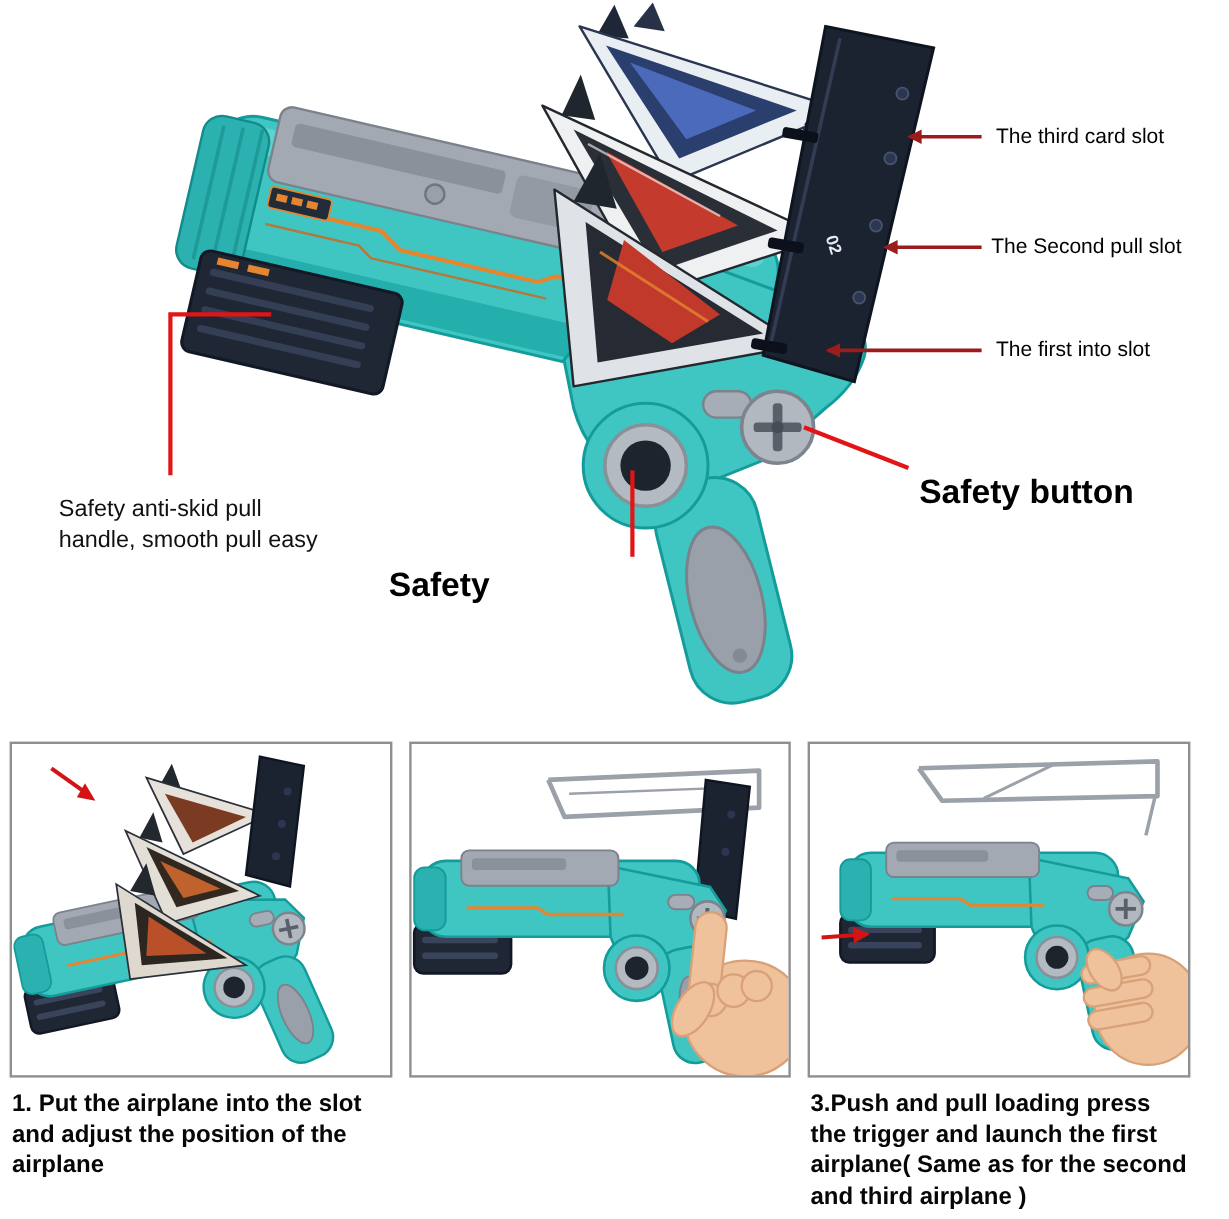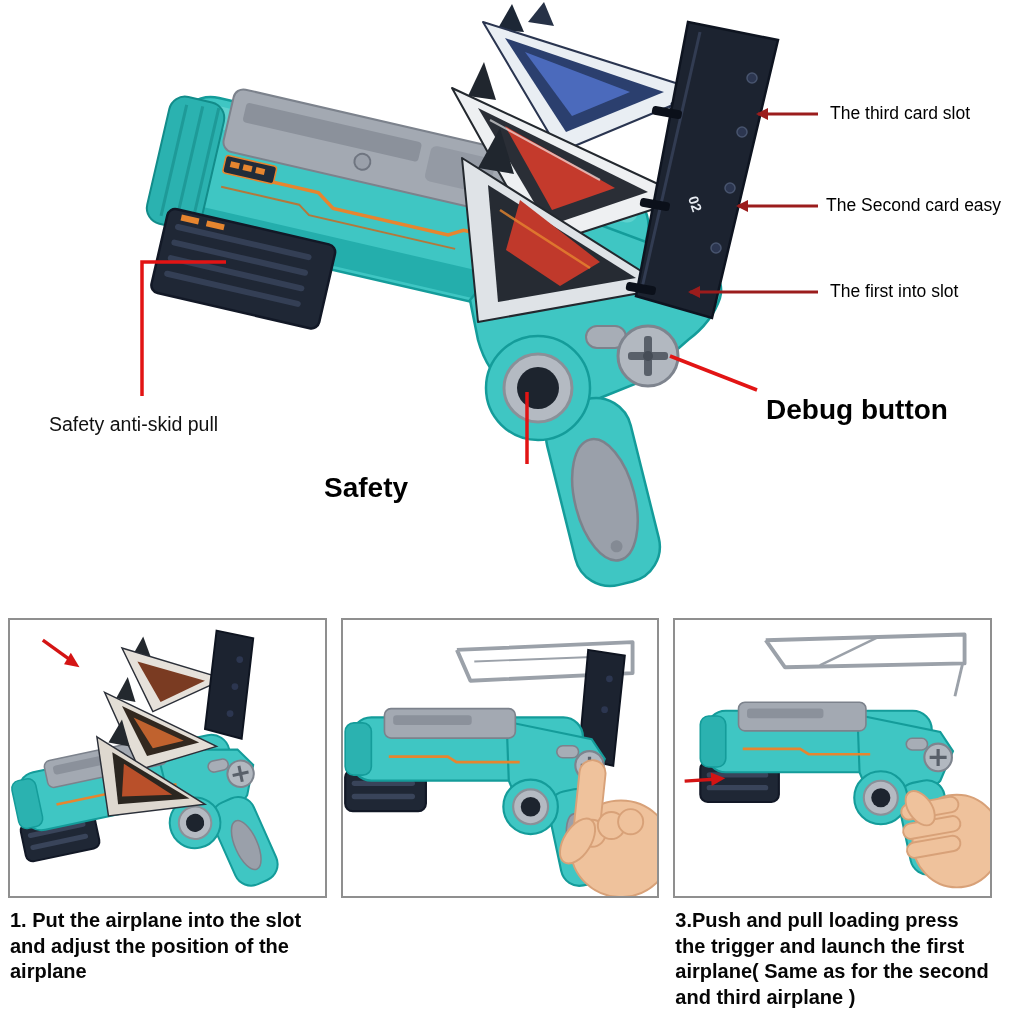--- a/index.html
+++ b/index.html
@@ -153,30 +153,30 @@
       </g>
 
       <g stroke="#e21414" stroke-width="3.5" fill="none">
         <polyline points="226,262 142,262 142,396"></polyline>
         <line x1="527" y1="392" x2="527" y2="464"></line>
         <line x1="670" y1="356" x2="757" y2="390"></line>
       </g>
     </svg>
 
     <div class="overlay callout c3">The third card slot</div>
-    <div class="overlay callout c2">The Second card easy</div>
+    <div class="overlay callout c2">The Second pull slot</div>
     <div class="overlay callout c1">The first into slot</div>
 
     <div class="overlay pull-block">
       <p><span>Safety anti-skid pull</span><br>
-      </p>
+      <span>handle, smooth pull easy</span></p>
     </div>
 
     <div class="overlay big-label trigger-label">Safety</div>
-    <div class="overlay big-label debug-label">Debug button</div>
+    <div class="overlay big-label debug-label">Safety button</div>
   </div>
 
   <div class="steps">
 
     <div class="step">
       <div class="frame">
         <svg viewBox="0 0 326 276">
           <use href="#mini-gun" transform="translate(10,92) rotate(-12 160 110) scale(1.05)"></use>
           <g>
             <polygon points="128,30 138,12 146,34" fill="#23282e"></polygon>

